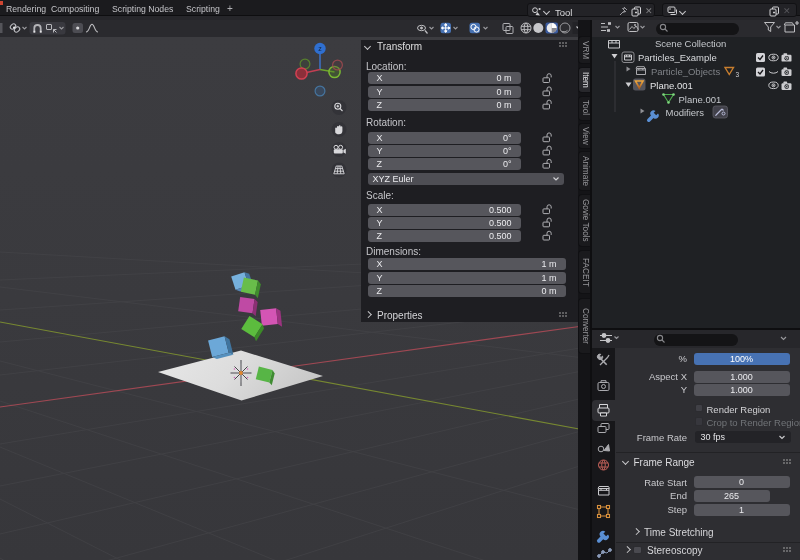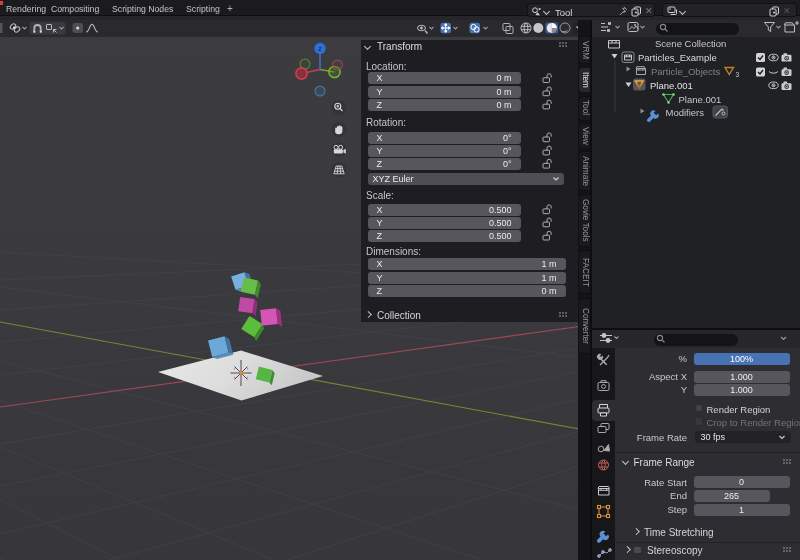--- a/index.html
+++ b/index.html
@@ -271,21 +271,21 @@
 <div class="abs" id="npanel" style="left:361px;top:40px;width:217px;height:282px;background:rgba(29,29,33,0.96)"></div>
 <div class="abs" style="left:365px;top:42.5px;width:7px;height:7px">
     <div class="chev" style="left:0;top:0"></div>
   </div>
 <div class="abs" style="left:377px;top:41px;font-size:10px;color:#dededf">Transform</div>
 <div class="dots" style="left:559px;top:42px"></div>
 <div class="lbl" style="left:366px;top:62px">Location:</div>
 <div class="lbl" style="left:366px;top:118px">Rotation:</div>
 <div class="lbl" style="left:366px;top:190.5px">Scale:</div>
 <div class="lbl" style="left:366px;top:246.5px">Dimensions:</div>
-<div class="lbl" style="left:377px;top:310.5px;color:#d5d5d8">Collection</div>
+<div class="lbl" style="left:377px;top:310.5px;color:#d5d5d8">Properties</div>
 <div class="chevR" style="left:366px;top:311px"></div>
 <div class="dots" style="left:559px;top:312px"></div>
 
 <div class="fld" style="left:367.5px;top:72.4px;width:153px">
     <b>X</b>
     <i>0 m</i>
   </div>
 <div class="fld" style="left:367.5px;top:85.6px;width:153px">
     <b>Y</b>
     <i>0 m</i>

